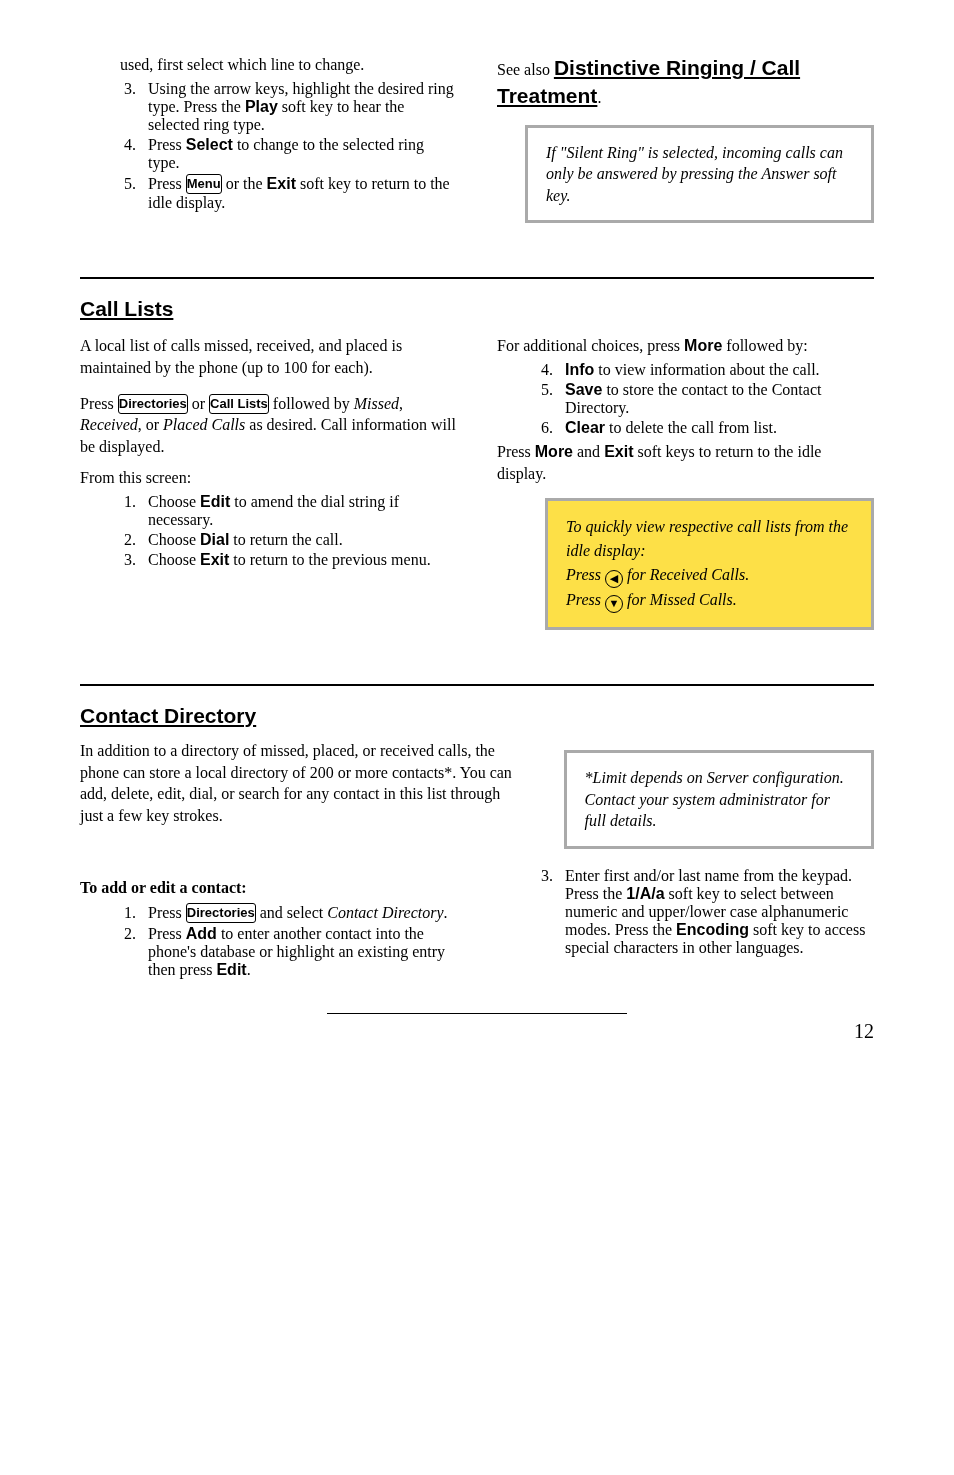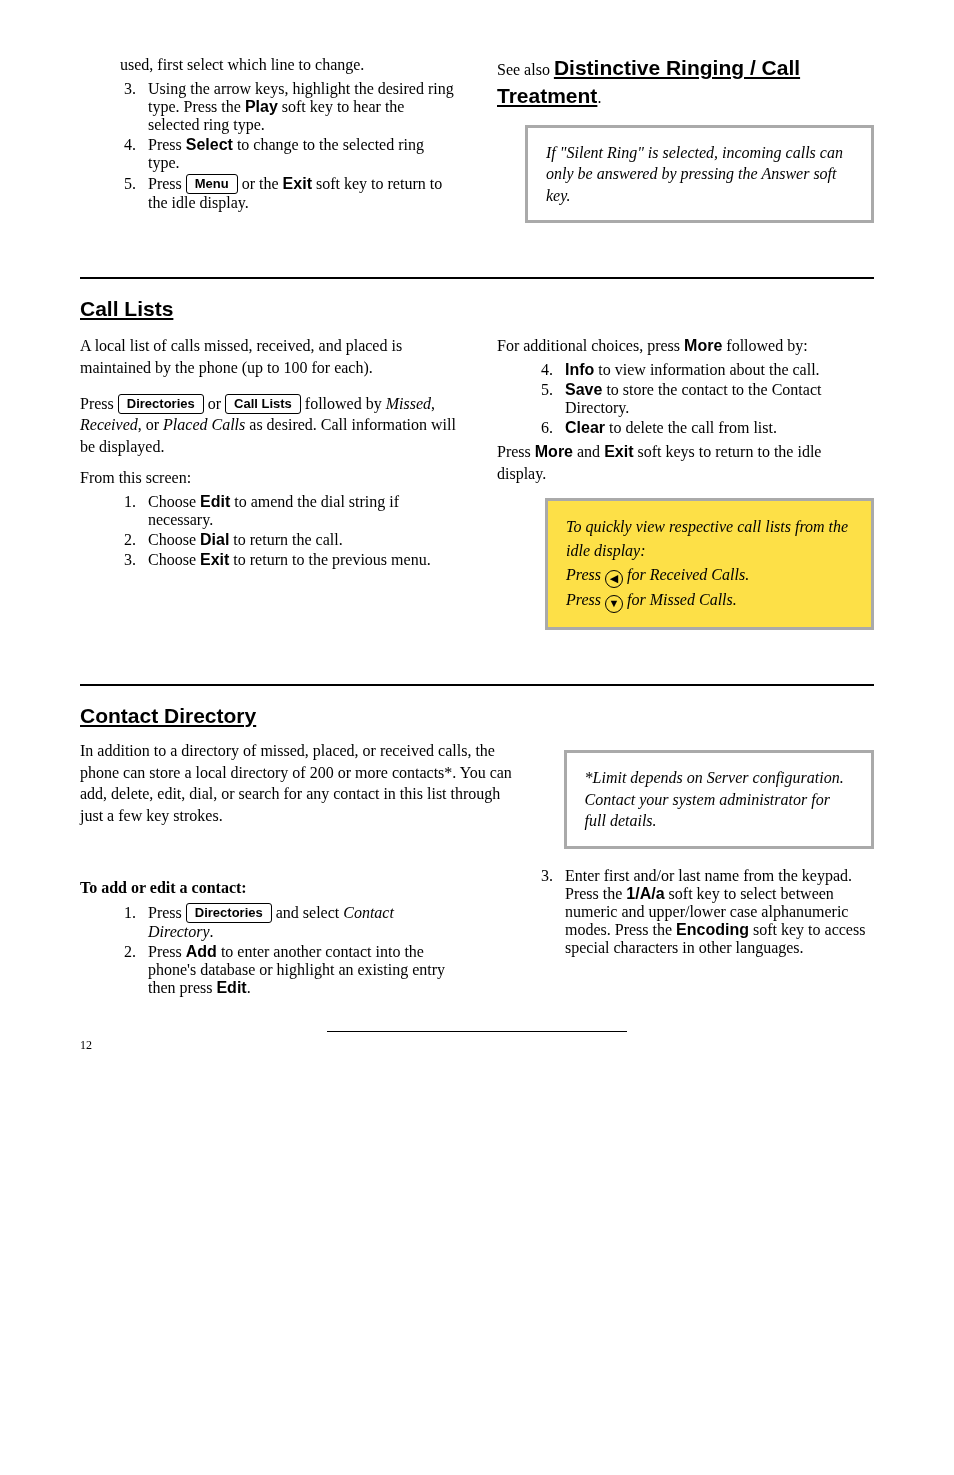--- a/index.html
+++ b/index.html
@@ -39,21 +39,21 @@
   .heavy-sans {
     font-family: Arial, Helvetica, sans-serif;
     font-weight: 900;
     font-size: 21px;
     text-decoration: underline;
   }
   .key-btn {
     display: inline-block;
     border: 1.5px solid #000;
     border-radius: 3px;
-    padding: 0 8px;
+    padding: 0 0;
     font-family: Arial, Helvetica, sans-serif;
     font-weight: bold;
     font-size: 13px;
     line-height: 18px;
     vertical-align: 1px;
     background: #fff;
   }
   .callout {
     border: 3px solid #aaa;
     padding: 14px 18px;
@@ -75,22 +75,22 @@
     border-top: 2px solid #000;
     margin: 40px 0 18px 0;
   }
   hr.footer {
     border: none;
     border-top: 1.5px solid #000;
     width: 300px;
     margin: 30px auto 6px auto;
   }
   .page-num {
-    text-align: left;
-    font-size: 12px;
+    text-align: right;
+    font-size: 20px;
   }
   .subhead {
     font-weight: bold;
     margin-top: 14px;
   }
   .arrow-circ {
     display: inline-block;
     border: 1.4px solid #000;
     border-radius: 50%;
     width: 16px;

